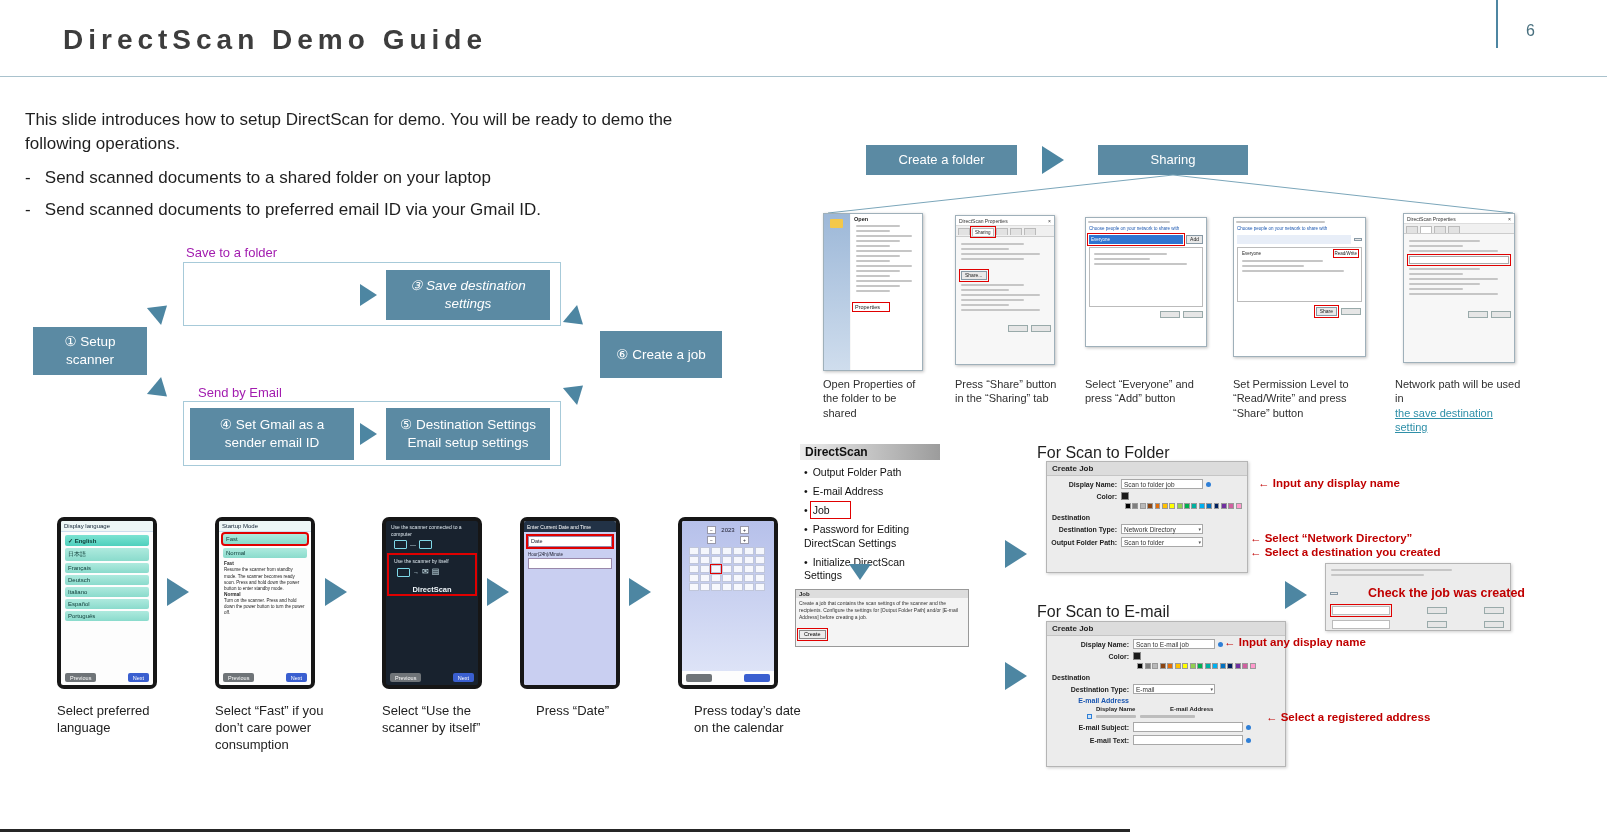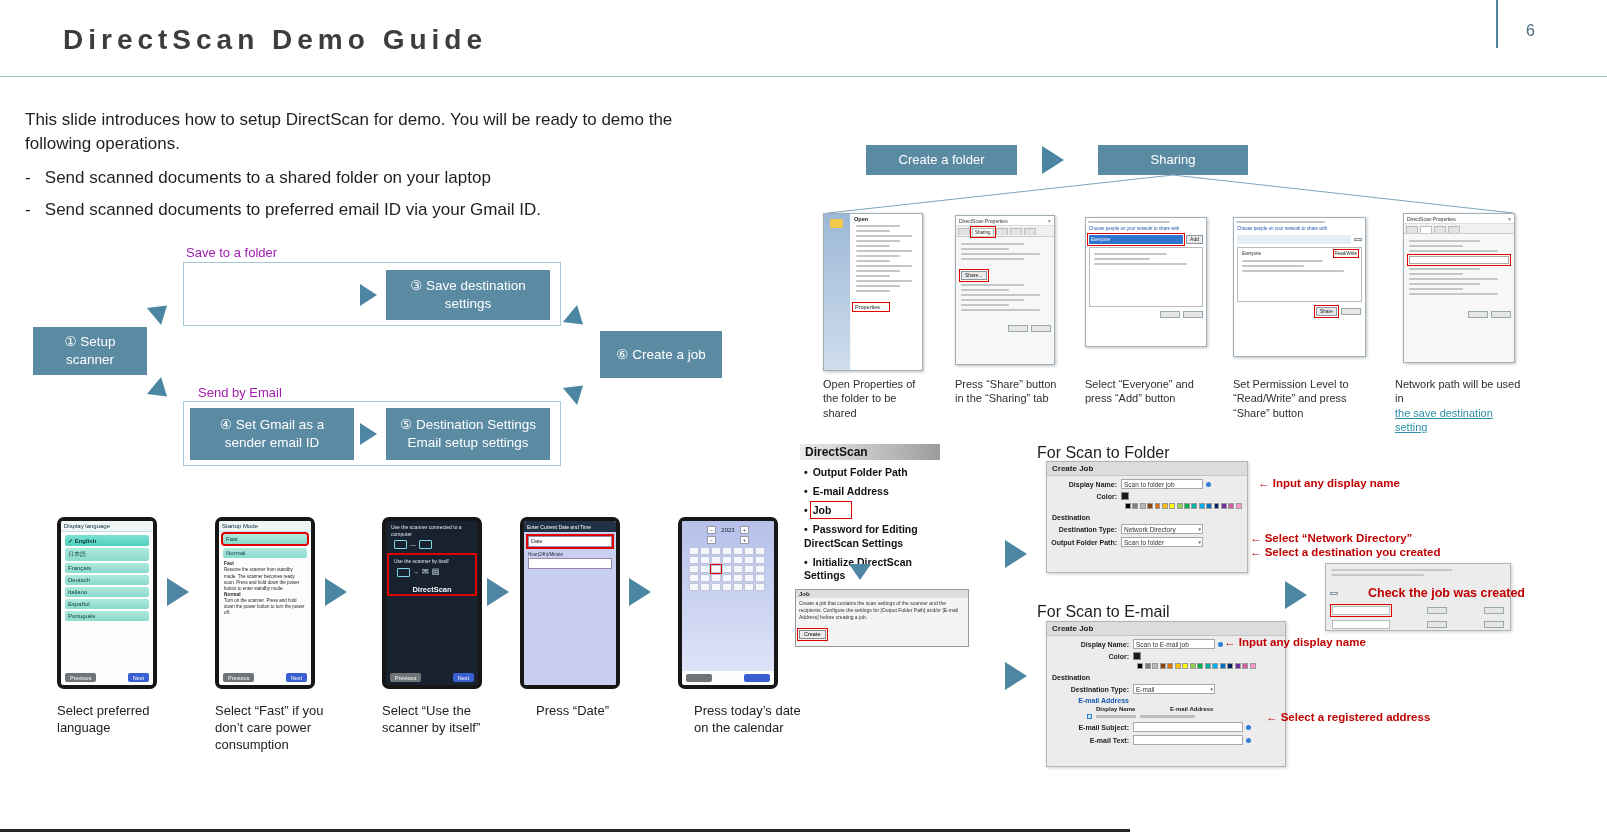--- a/index.html
+++ b/index.html
@@ -74,21 +74,21 @@
   .cal-grid { width:80px; margin:2px auto; line-height:0; }
   .cal-cell { width:10px; height:8px; background:rgba(255,255,255,.85); display:inline-block; margin:0.5px; border:0.5px solid #c0c6da; }
   .cal-today { outline:1.5px solid #e00000; }
   .p5-btns { display:flex; justify-content:space-between; padding:3px 4px; }
   .stub-gray { width:26px; height:8px; background:#6f7478; border-radius:2px; }
   .stub-blue { width:26px; height:8px; background:#3a5fd0; border-radius:2px; }
 
   
   .ds-panel { position:absolute; left:800px; top:444px; width:140px; }
   .ds-head { font-size:12px; font-weight:bold; color:#111; padding:1px 5px; background:linear-gradient(to right,#ececec,#9c9c9c); }
-  .ds-item { font-size:10.5px; font-weight:bold; color:#111; margin:6px 0 0 4px; line-height:1.25; }
+  .ds-item { font-size:10.5px; font-weight:normal; color:#111; margin:6px 0 0 4px; line-height:1.25; }
   .ds-item::before { content:"•"; margin-right:5px; }
   .ds-red { outline:1.5px solid #e00000; outline-offset:2px; padding-right:18px; }
   .job-win { position:absolute; left:795px; top:589px; width:174px; height:58px; background:#f4f4f4; border:1px solid #999; }
   .job-title { font-size:6px; font-weight:bold; background:#ddd; padding:1px 3px; color:#222; }
   .job-body { font-size:5px; color:#333; padding:2px 3px; line-height:1.35; }
   .job-create { font-size:5.5px; border:1px solid #888; background:#ececec; padding:0.5px 4px; display:inline-block; margin:2px 0 0 3px; }
 
   
   .sec-title { position:absolute; font-size:16px; font-weight:normal; color:#1f1f1f; }
   .cj { position:absolute; background:#ececec; border:1px solid #b5b5b5; box-shadow:1px 1px 3px rgba(0,0,0,.2); }
@@ -135,21 +135,21 @@
   <div class="pg-num">6</div>
   <div class="bottom-line"></div>
 
   <div class="intro1">This slide introduces how to setup DirectScan for demo. You will be ready to demo the following operations.</div>
   <div class="bullet" style="top:168px;">-   Send scanned documents to a shared folder on your laptop</div>
   <div class="bullet" style="top:200px;">-   Send scanned documents to preferred email ID via your Gmail ID.</div>
 
   <div class="flow-label" style="left:186px; top:245px;">Save to a folder</div>
   <div class="flow-group" style="left:183px; top:262px; width:378px; height:64px;"></div>
   <div class="tri" style="left:360px; top:284px;"></div>
-  <div class="tealbox" style="left:386px; top:270px; width:164px; height:50px;">③ Save destination settings</div>
+  <div class="tealbox" style="left:386px; top:270px; width:164px; height:50px;font-style:italic;">③ Save destination settings</div>
 
   <div class="tealbox" style="left:33px; top:327px; width:114px; height:48px;">① Setup scanner</div>
   <div class="tri" style="left:152px; top:300px; transform:rotate(-40deg);"></div>
   <div class="tri" style="left:152px; top:380px; transform:rotate(40deg);"></div>
 
   <div class="flow-label" style="left:198px; top:385px;">Send by Email</div>
   <div class="flow-group" style="left:183px; top:401px; width:378px; height:65px;"></div>
   <div class="tealbox" style="left:190px; top:408px; width:164px; height:52px;">④ Set Gmail as a sender email ID</div>
   <div class="tri" style="left:360px; top:423px;"></div>
   <div class="tealbox" style="left:386px; top:408px; width:164px; height:52px;">⑤ Destination Settings Email setup settings</div>

